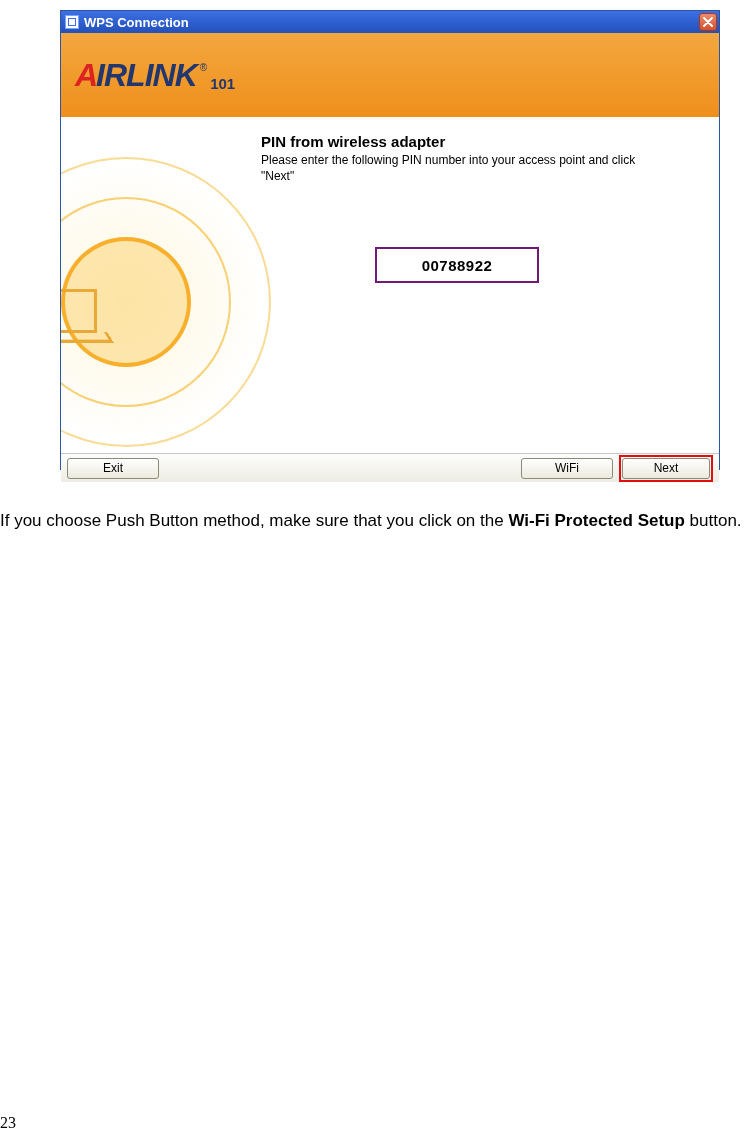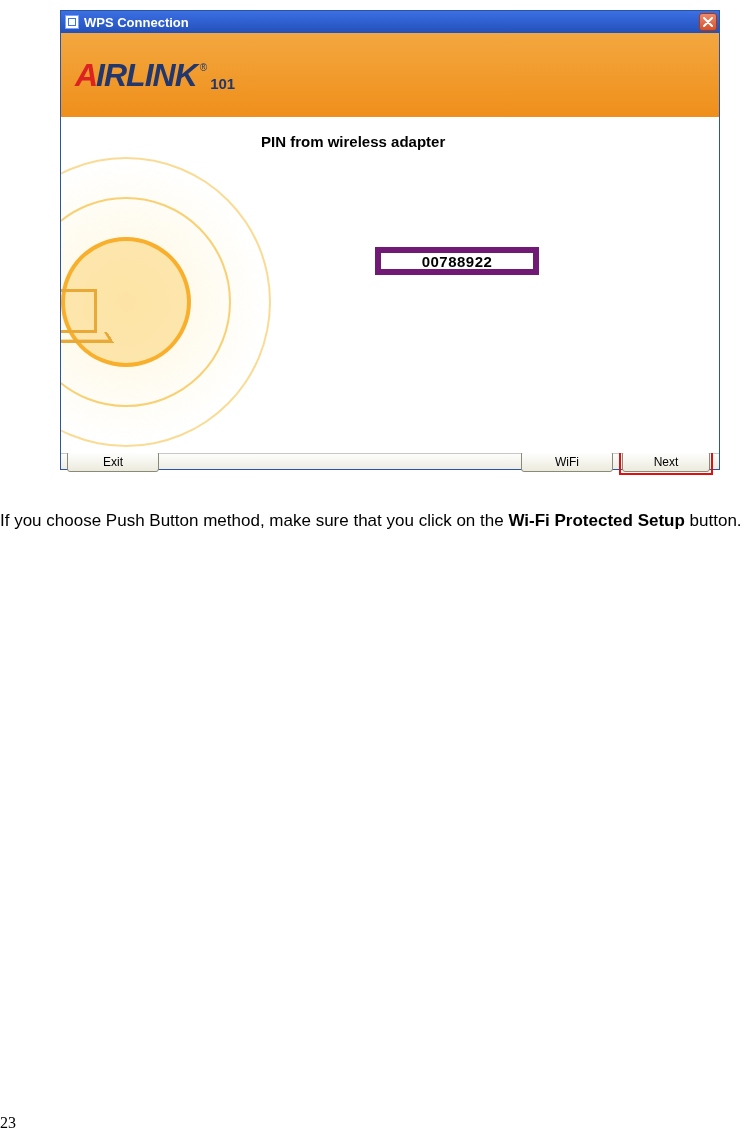--- a/index.html
+++ b/index.html
@@ -132,33 +132,33 @@
   .body-text p {
     font-size: 12px; color: #000;
     font-family: Arial, sans-serif;
     line-height: 1.35;
     max-width: 400px;
   }
 
   .pin-box {
     position: absolute;
     left: 314px; top: 130px;
-    width: 164px; height: 28px;
-    border: 6px solid #701a75;
+    width: 164px; height: 36px;
+    border: 2px solid #701a75;
     display: flex; align-items: center; justify-content: center;
     background: #fff;
   }
   .pin-box .inner {
     font-size: 15px; font-weight: bold; color: #000; letter-spacing: 0.5px;
     font-family: Arial, sans-serif;
   }
 
   
   .buttonbar {
-    height: 16px;
+    height: 29px;
     border-top: 1px solid #c8c8c8;
     background: linear-gradient(to bottom, #fdfdfc, #eeece3);
     display: flex;
     align-items: center;
     padding: 0 6px;
     gap: 6px;
   }
   .spacer { flex: 1; }
   .win-btn {
     min-width: 92px;
@@ -240,20 +240,21 @@
         <div class="ring r2"></div>
         <div class="ring r3"></div>
         <div class="laptop">
           <div class="screen"></div>
           <div class="base"></div>
         </div>
       </div>
 
       <div class="body-text">
         <h3>PIN from wireless adapter</h3>
+        <p>Please enter the following PIN number into your access point and click "Next"</p>
       </div>
 
       <div class="pin-box">
         <span class="inner">00788922</span>
       </div>
     </div>
 
     <div class="buttonbar">
       <button class="win-btn">Exit</button>
       <span class="spacer"></span>

